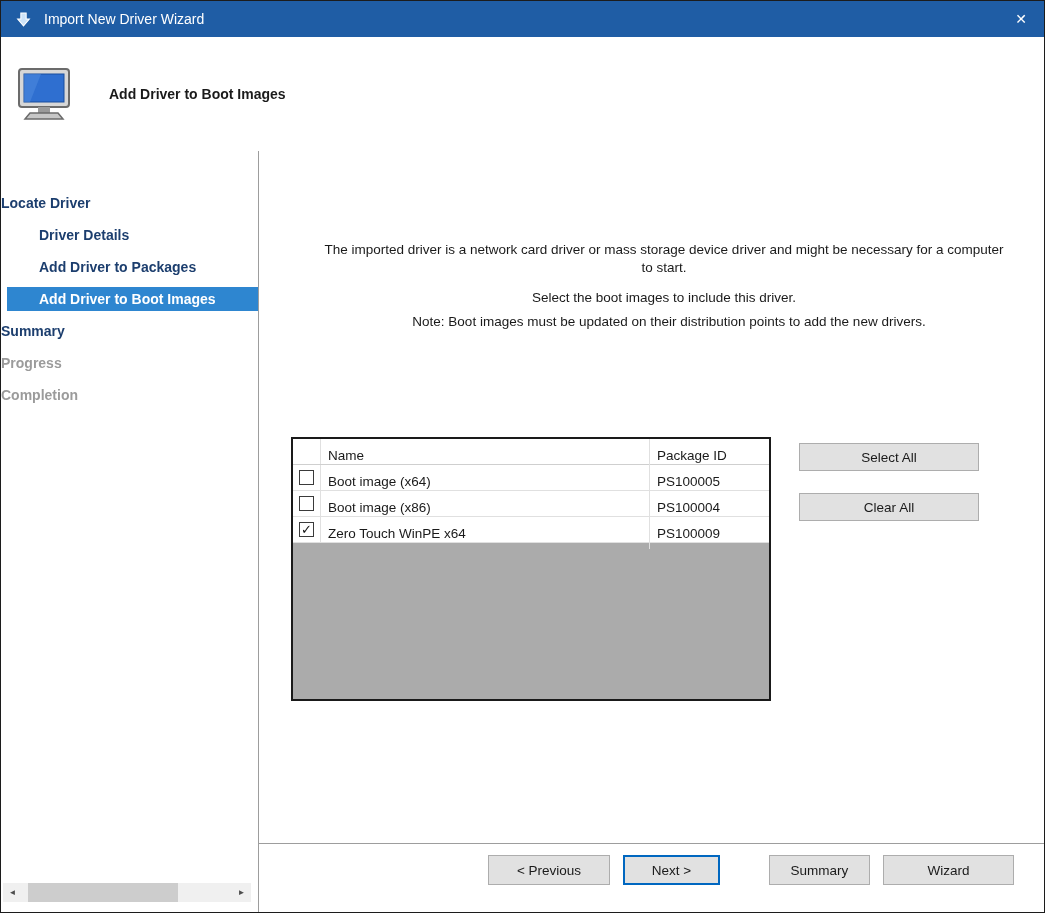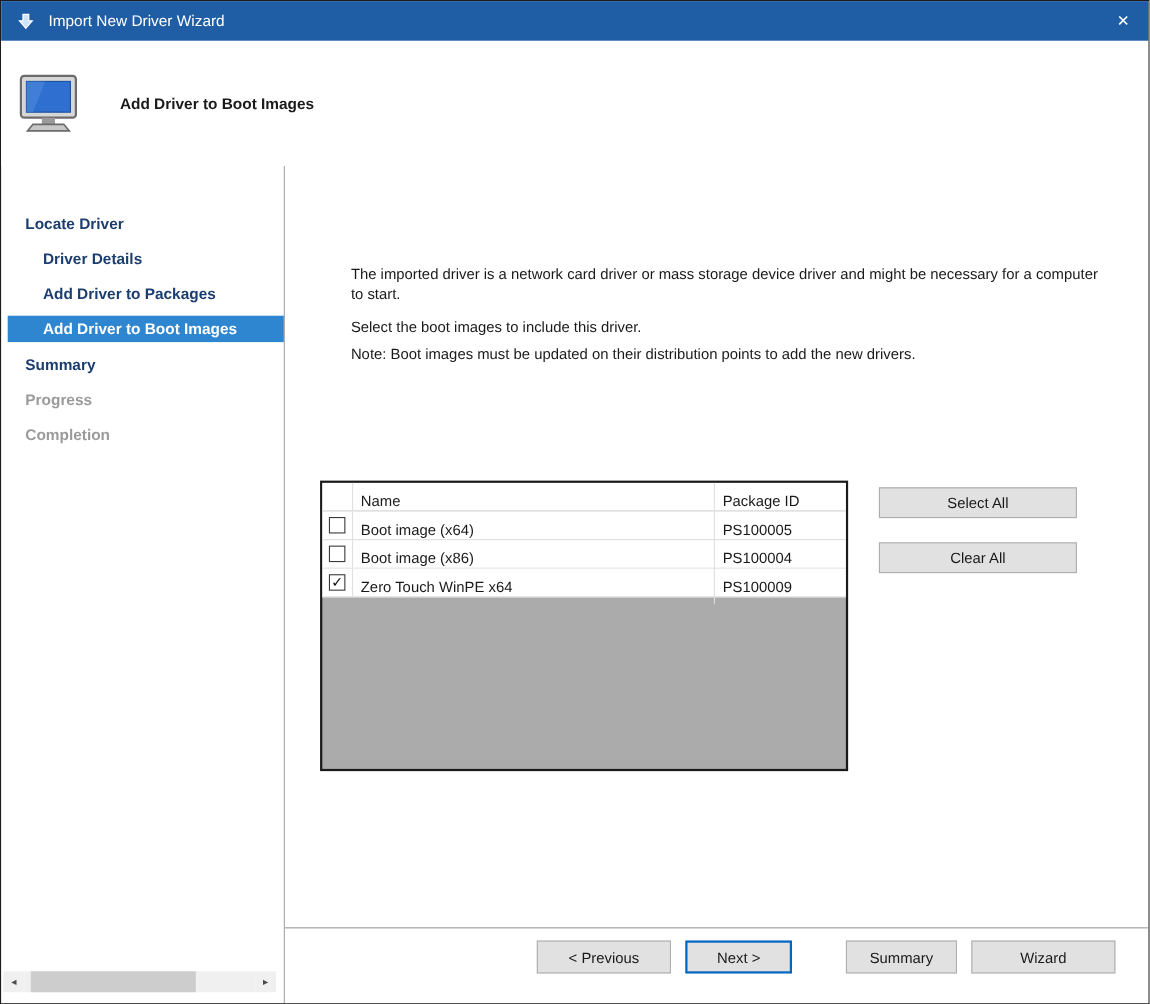--- a/index.html
+++ b/index.html
@@ -50,21 +50,20 @@
     border-right:1px solid #9d9d9d;
     position:relative;
     flex:0 0 258px;
   }
   .steps { padding-top:40px; }
   .step {
     height:24px;
     margin-bottom:8px;
     display:flex;
     align-items:center;
-    padding-left:22px;
     font-size:14px;
     font-weight:bold;
     color:#1c3e6e;
     white-space:nowrap;
     overflow:hidden;
   }
   .step.indent { padding-left:38px; }
   .step.s-pending { color:#9b9b9b; font-weight:bold; }
   .step.s-active {
     background:#2e86d0;
@@ -91,21 +90,21 @@
     width:150px; background:#cdcdcd;
   }
   
   .main { flex:1; position:relative; background:#ffffff; }
   .heading {
     position:absolute; left:60px; top:16px;
     font-size:20px; color:#1a6fbf;
   }
   .para {
     position:absolute; left:60px;
-    font-size:13.5px; line-height:18px; color:#1a1a1a;
+    font-size:13.5px; line-height:18px; color:#1a1a1a;text-align:center;
   }
   .p1 { top:90px; width:690px; }
   .p2 { top:138px; width:690px; }
   .p3 { top:162px; width:700px; }
   
   .table-wrap {
     position:absolute; left:32px; top:286px;
     width:480px; height:264px;
     border:2px solid #1a1a1a;
     background:#ababab;

